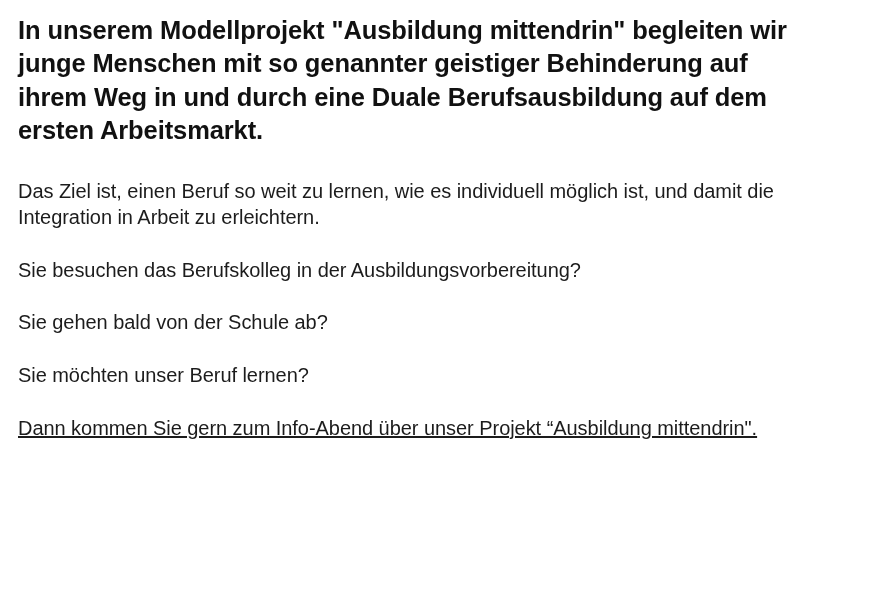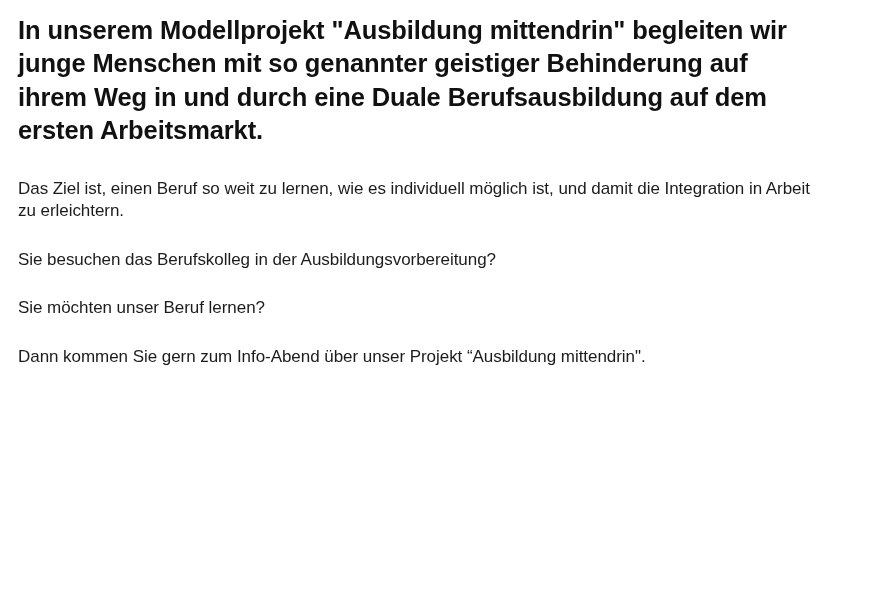--- a/index.html
+++ b/index.html
@@ -26,43 +26,45 @@
   .lead {
     margin: 0 0 30px 0;
     font-size: 25.5px;
     line-height: 1.31;
     font-weight: bold;
     letter-spacing: -0.1px;
     color: #111111;
   }
   p.body-para {
     margin: 0 0 26px 0;
-    font-size: 17px;
+    font-size: 20px;
     line-height: 1.33;
     font-weight: normal;
     color: #1c1c1c;
     letter-spacing: -0.05px;
   }
   p.body-para:last-child {
     margin-bottom: 12px;
+    text-decoration: underline;
   }
   .block-narrow {
     max-width: 800px;
   }
 </style>
 </head>
 <body>
 
 <div class="page">
 
   <p class="lead block-narrow">In unserem Modellprojekt "Ausbildung mittendrin" begleiten wir junge Menschen mit so genannter geistiger Behinderung auf ihrem Weg in und durch eine Duale Berufsausbildung auf dem ersten Arbeitsmarkt.</p>
 
   <p class="body-para block-narrow">Das Ziel ist, einen Beruf so weit zu lernen, wie es individuell möglich ist, und damit die Integration in Arbeit zu erleichtern.</p>
 
 
   <p class="body-para block-narrow">Sie besuchen das Berufskolleg in der Ausbildungsvorbereitung?</p>
 
+  <p class="body-para block-narrow">Sie gehen bald von der Schule ab?</p>
 
   <p class="body-para block-narrow">Sie möchten unser Beruf lernen?</p>
 
   <p class="body-para block-narrow">Dann kommen Sie gern zum Info-Abend über unser Projekt “Ausbildung mittendrin".</p>
 
 </div>
 
 </body></html>

